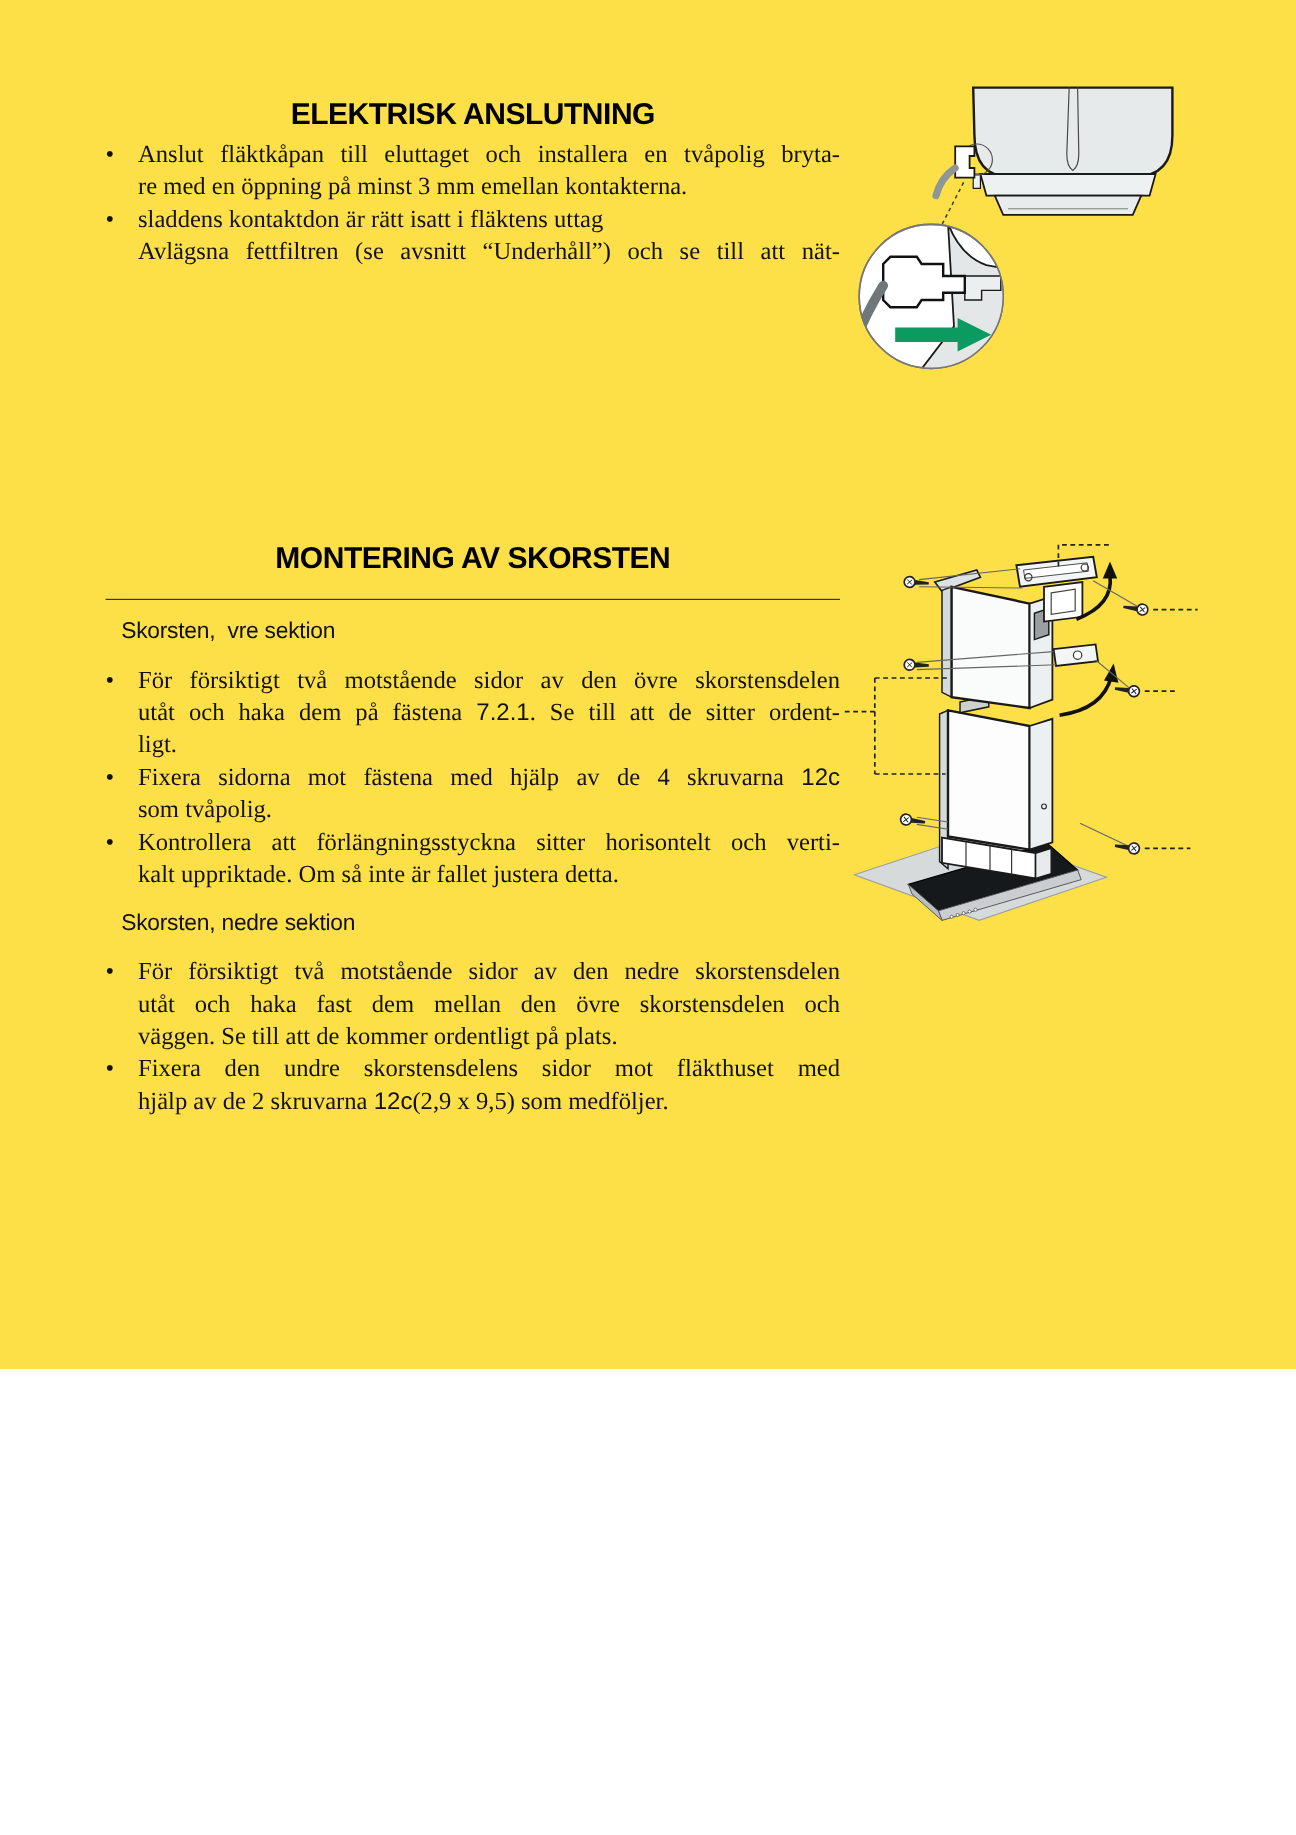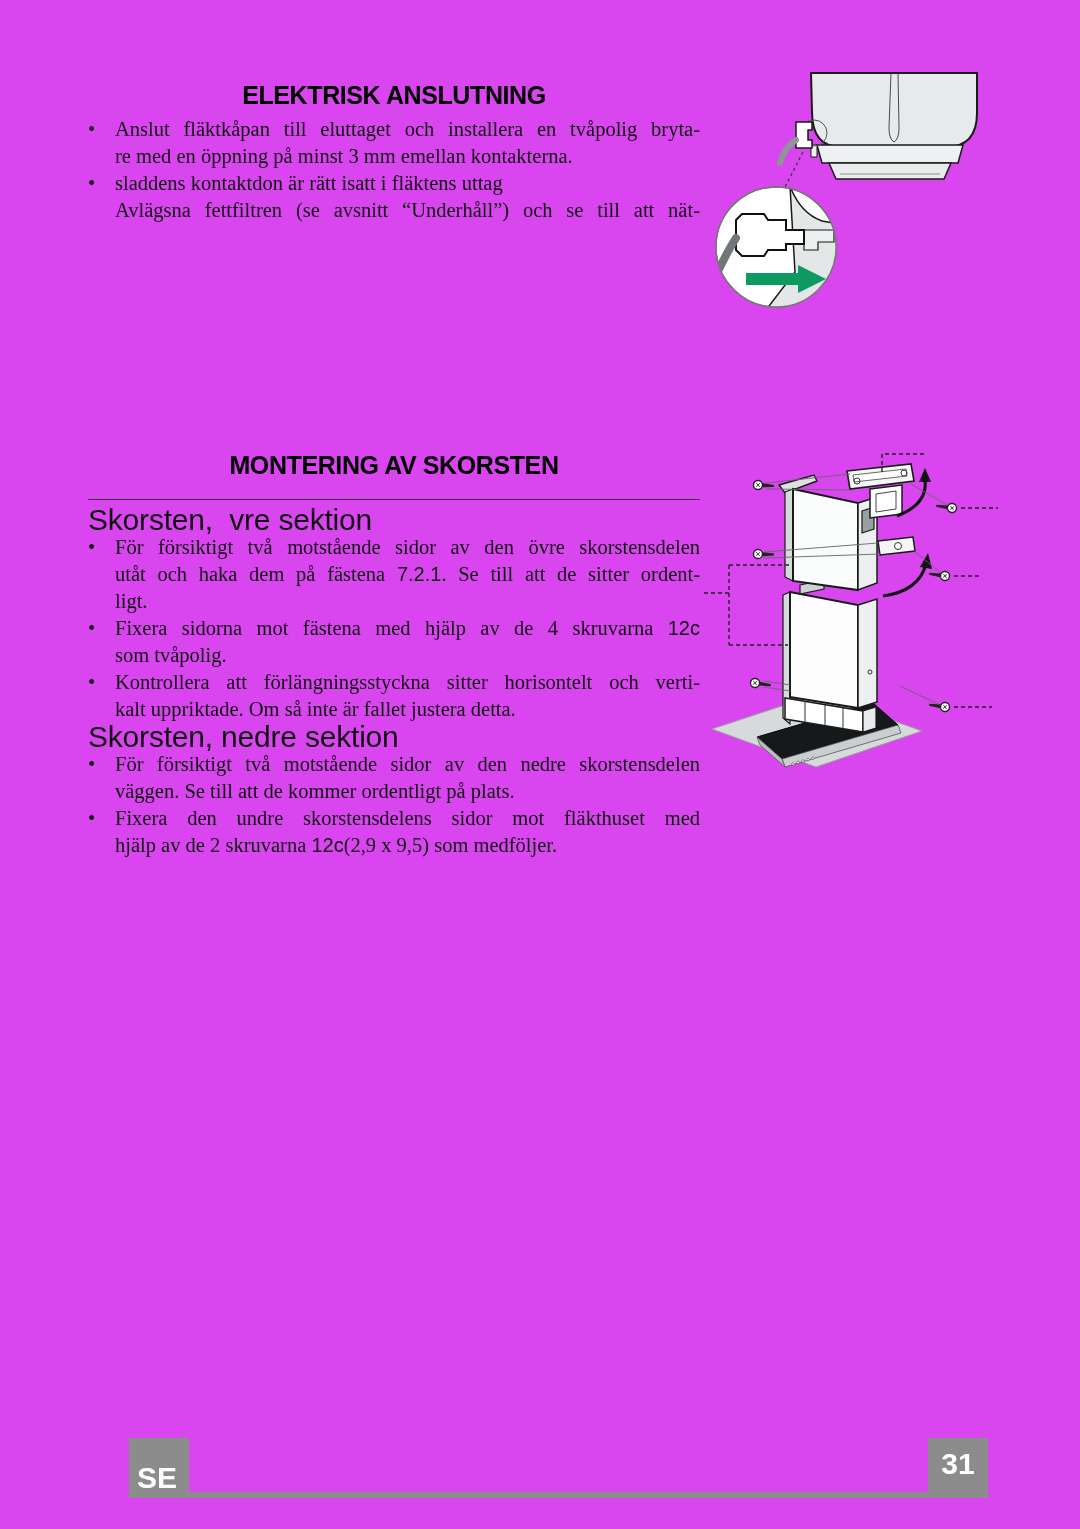--- a/index.html
+++ b/index.html
@@ -1,33 +1,33 @@
 <!DOCTYPE html>
 <html><head>
 <meta charset="utf-8">
 <style>
   html,body { margin:0; padding:0; }
   body { background:#fff; }
   .page {
-    position:relative; width:1080px; height:1529px; background:#d946ef;
+    position:relative; width:1080px; height:1141px; background:#fde047;
     font-family:"Liberation Serif", serif; color:#111; overflow:hidden;
   }
   .sec { position:absolute; left:88px; width:612px; }
   #sec-electrical { top:80px; }
   #sec-chimney   { top:450px; }
   h1.sec-title {
     font-family:"Liberation Sans", sans-serif; font-weight:700;
     font-size:25px; line-height:30px; letter-spacing:-0.4px;
     text-align:center; margin:0 0 6px 0; color:#000;
   }
   h1.ruled { border-bottom:1.5px solid #333; padding-bottom:19px; margin-bottom:6px; }
   h2.sub {
     font-family:"Liberation Sans", sans-serif; font-weight:400;
-    font-size:30px; line-height:28px; letter-spacing:-0.2px;
-    margin:0; color:#111; white-space:pre-wrap;
+    font-size:19px; line-height:28px; letter-spacing:-0.2px;
+    margin:13px; color:#111; white-space:pre-wrap;
   }
   .bullets { margin:0; }
   .bullet { display:flex; }
   .dot { width:27px; flex:0 0 27px; font-size:20.5px; line-height:27px; }
   .blines { flex:1; }
   .bline { font-size:20.5px; line-height:27px; text-align:left; }
   .bline.just { text-align:justify; text-align-last:justify; }
   .ref { font-family:Liberation Sans, sans-serif; font-size:20px; }
   .fig { position:absolute; }
   #fig1 { left:700px; top:60px; }
@@ -93,20 +93,21 @@
             <div class="bline">kalt uppriktade. Om så inte är fallet justera detta.</div>
           </div>
         </div>
       </div>
     <h2 class="sub">Skorsten, nedre sektion</h2>
     <div class="bullets">
         <div class="bullet">
           <span class="dot">•</span>
           <div class="blines">
             <div class="bline just">För försiktigt två motstående sidor av den nedre skorstensdelen</div>
+            <div class="bline just">utåt och haka fast dem mellan den övre skorstensdelen och</div>
             <div class="bline">väggen. Se till att de kommer ordentligt på plats.</div>
           </div>
         </div>
         <div class="bullet">
           <span class="dot">•</span>
           <div class="blines">
             <div class="bline just">Fixera den undre skorstensdelens sidor mot fläkthuset med</div>
             <div class="bline">hjälp av de 2 skruvarna <span class="ref">12c</span>(2,9 x 9,5) som medföljer.</div>
           </div>
         </div>

